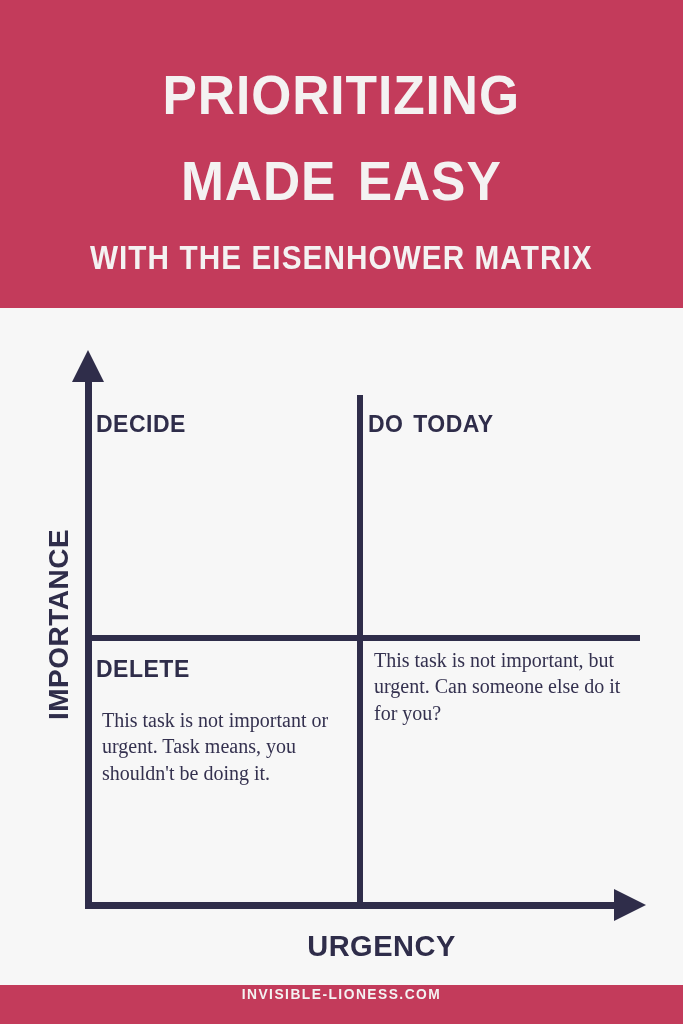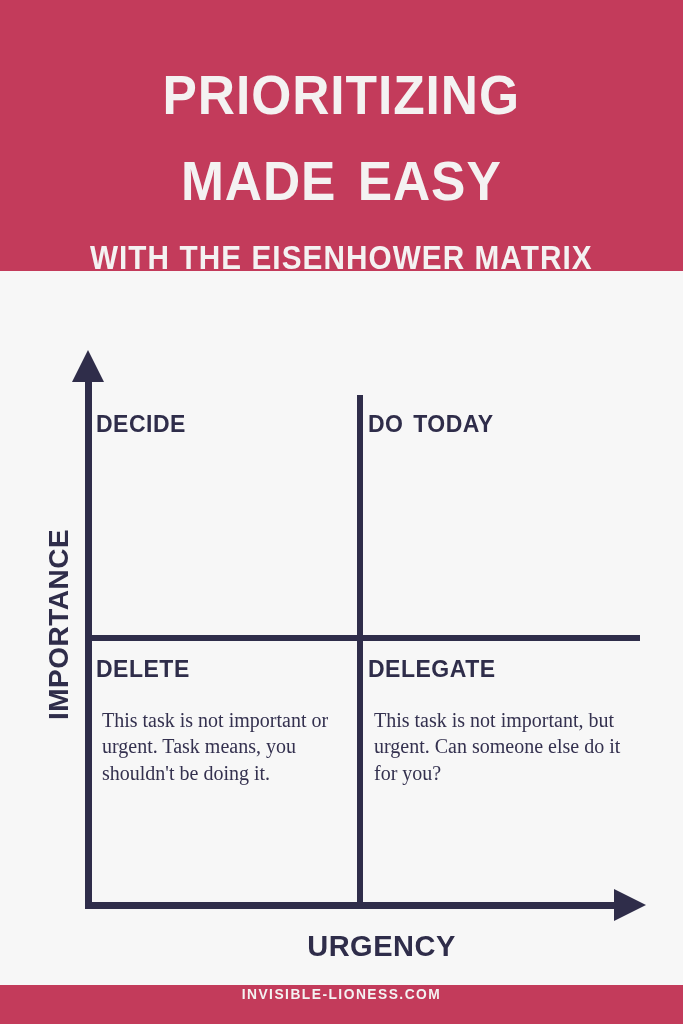--- a/index.html
+++ b/index.html
@@ -20,21 +20,21 @@
     height: 1024px;
     background: #F7F7F7;
   }
 
   
   .header-band {
     position: absolute;
     left: 0;
     top: 0;
     width: 683px;
-    height: 271px;
+    height: 308px;
     background: #C33B5B;
     display: flex;
     flex-direction: column;
     align-items: center;
     justify-content: flex-start;
     box-sizing: border-box;
     padding-top: 48px;
   }
   .title-line {
     color: #F4F2F2;
@@ -243,21 +243,20 @@
     <div class="quadrant q-tr">
       <p class="q-heading">Do today</p>
     </div>
 
     <div class="quadrant q-bl">
       <p class="q-heading">Delete</p>
       <p class="q-body">This task is not important or urgent. Task means, you shouldn't be doing it.</p>
     </div>
 
     <div class="quadrant q-br">
-      <p class="q-heading">Delegate</p>
       <p class="q-body">This task is not important, but urgent. Can someone else do it for you?</p>
     </div>
 
   </div>
 
   <div class="footer-band">
     <span class="footer-text">invisible-lioness.com</span>
   </div>
 
 </div>

